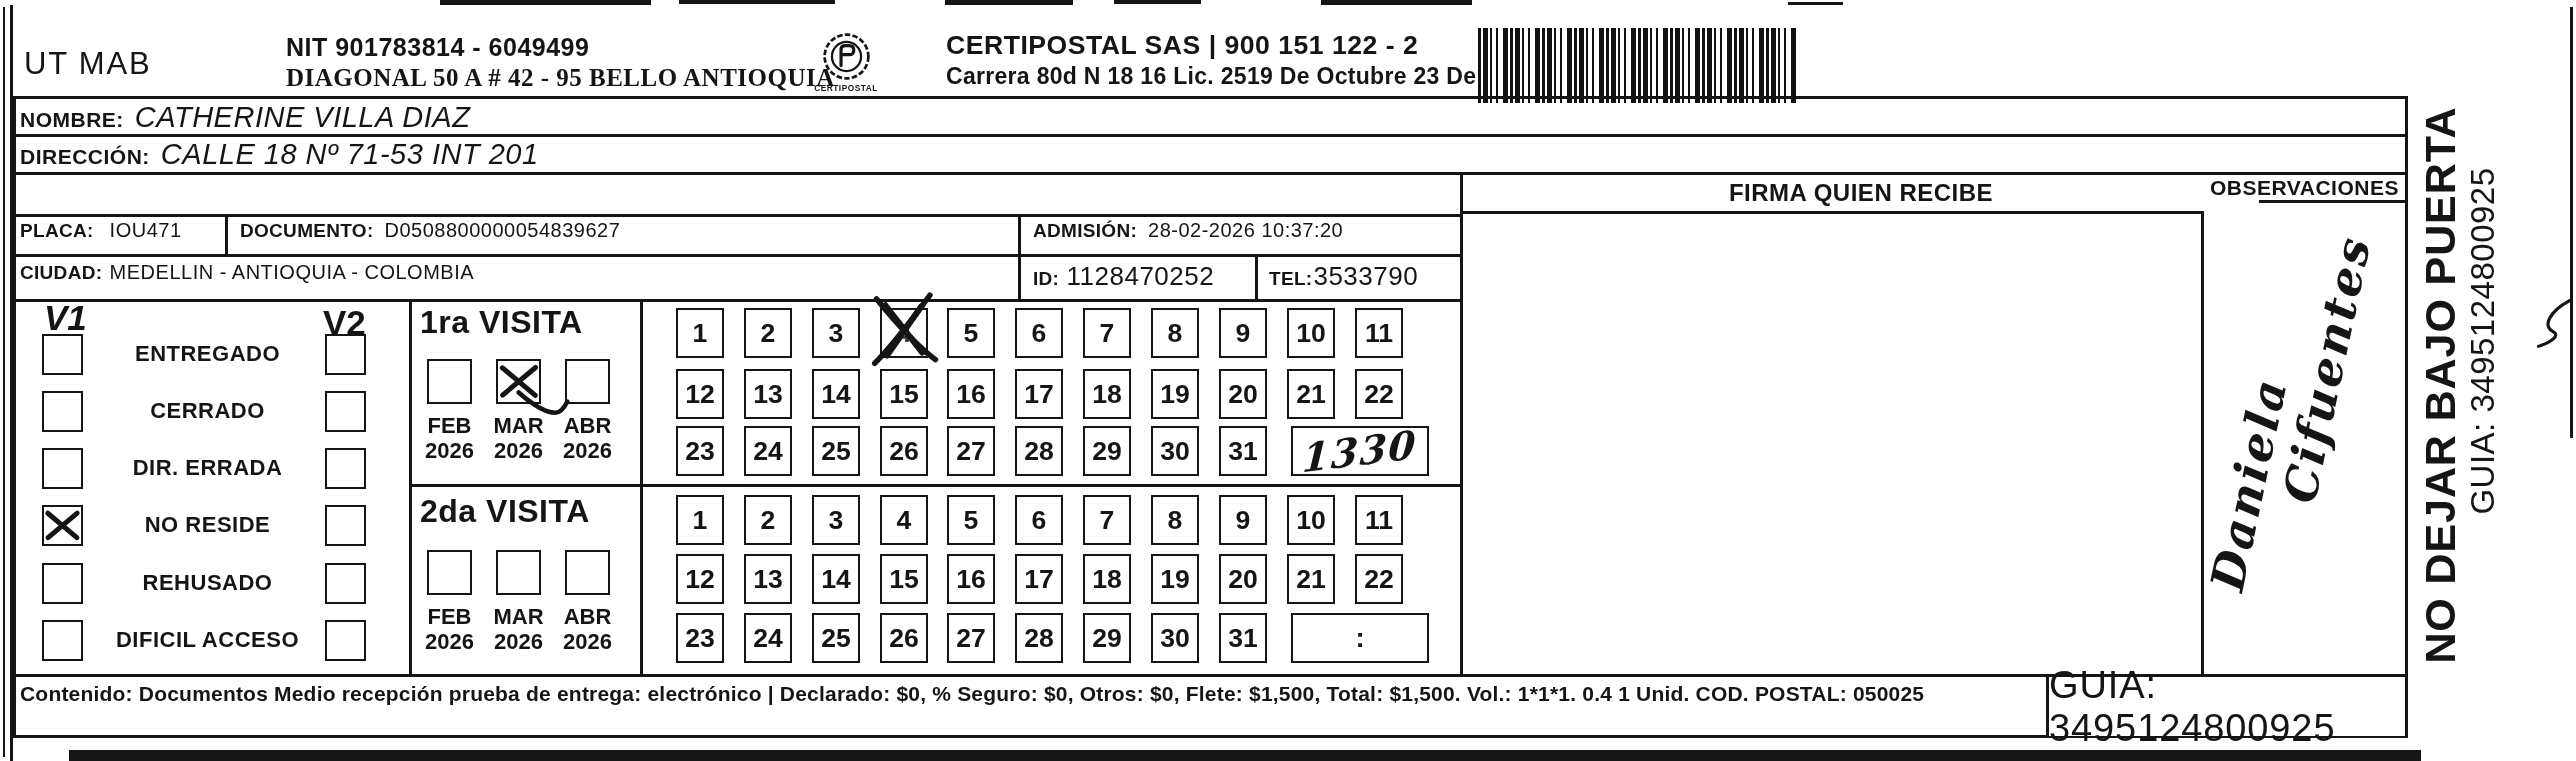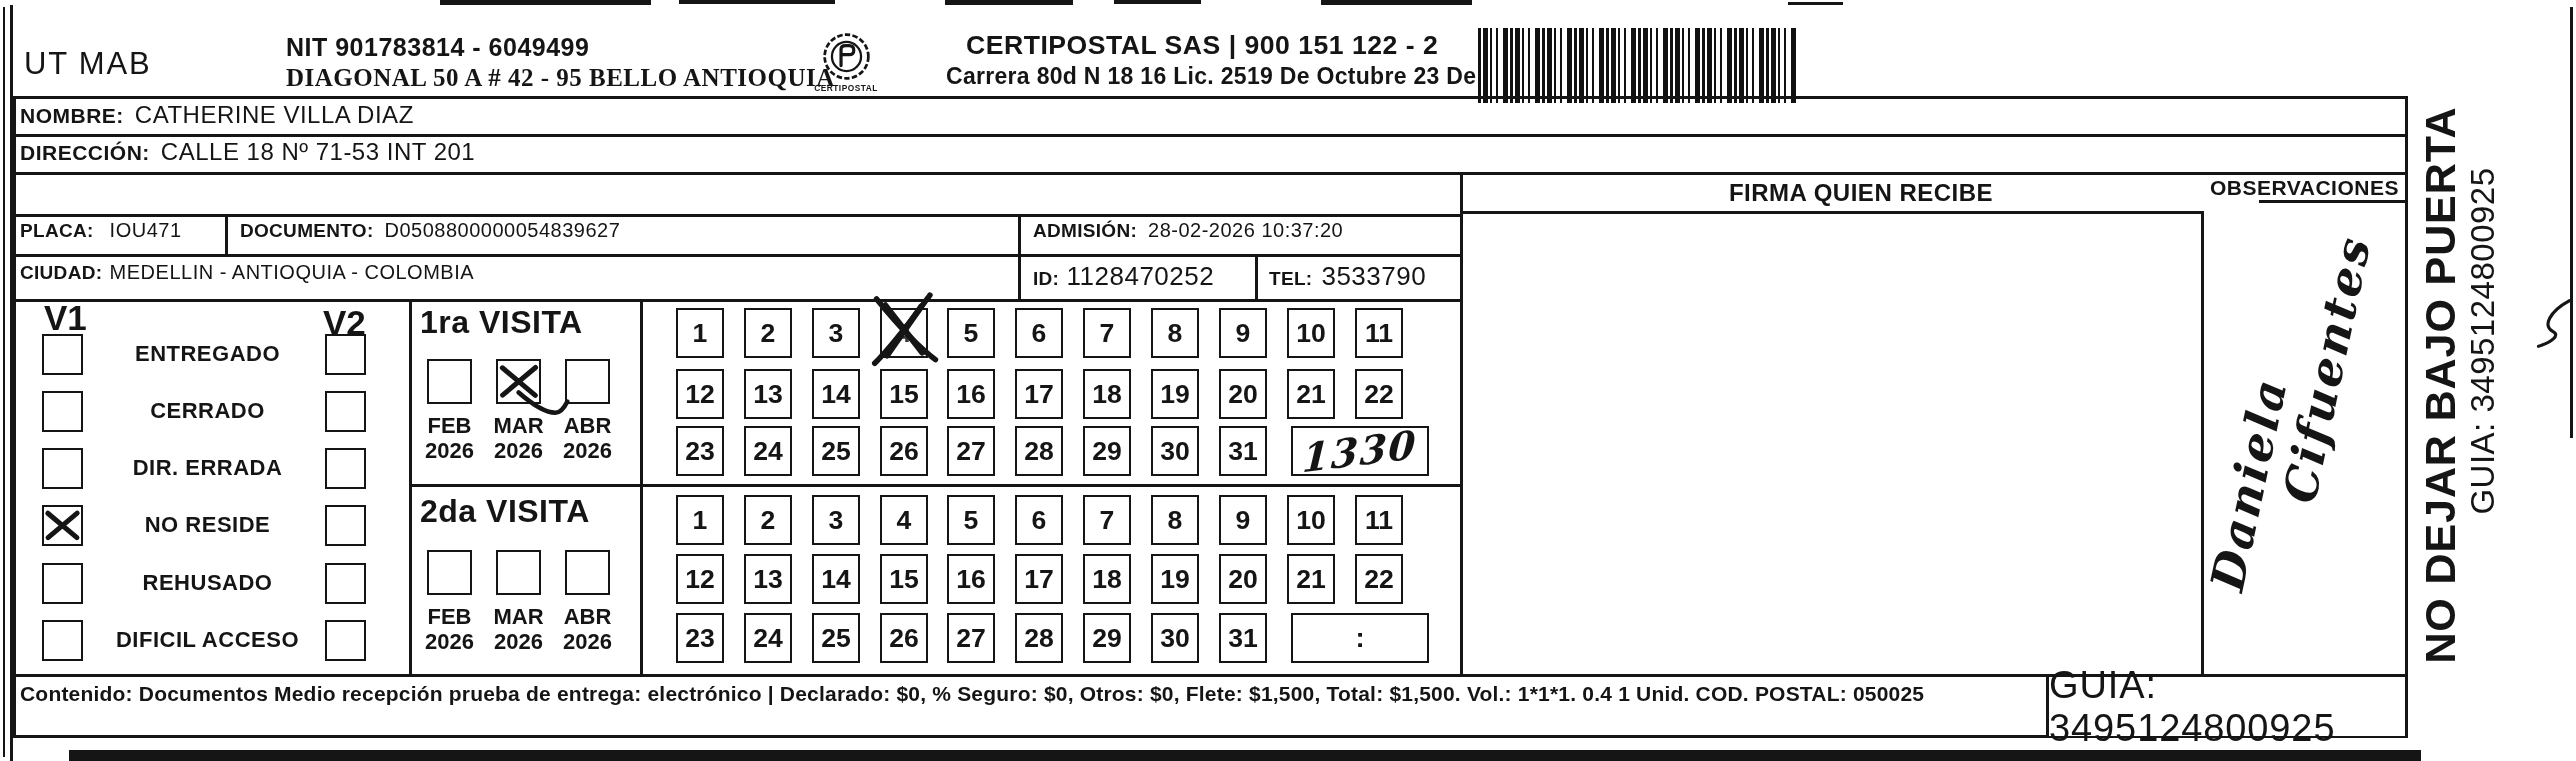--- a/index.html
+++ b/index.html
@@ -4,21 +4,21 @@
 <style>
   html,body{margin:0;padding:0;background:#e8e8e8;}
   .page{position:relative;width:2576px;height:761px;background:#ffffff;overflow:hidden;
         font-family:"Liberation Sans",sans-serif;color:#151515;}
   .abs{position:absolute;}
   .hline{position:absolute;background:#151515;height:2.8px;}
   .vline{position:absolute;background:#151515;width:2.8px;}
   .row{position:absolute;display:flex;align-items:baseline;gap:11px;white-space:nowrap;}
   .flabel{font-weight:bold;font-size:21px;letter-spacing:0.5px;}
   .slabel{font-weight:bold;font-size:19px;letter-spacing:0.3px;}
-  .fvalue{font-size:24px;letter-spacing:0.5px;}
+  .fvalue{font-size:29px;letter-spacing:0.5px;font-style:italic;}
   .svalue{font-size:20px;letter-spacing:0.5px;}
   .cb{position:relative;display:inline-block;border:2.8px solid #151515;background:#fff;}
   .cb.checked::before,.cb.checked::after{content:"";position:absolute;left:-8%;top:44%;width:116%;height:4.6px;
       background:#151515;border-radius:2.8px;transform:rotate(40deg);}
   .cb.checked::after{transform:rotate(-40deg);}
   .vpanel-label{position:absolute;font-weight:bold;font-size:35px;}
   .vrow{position:absolute;left:13px;width:396px;height:40px;}
   .vrow .cb{width:37px;height:37px;}
   .vrow .v1cb{position:absolute;left:29px;top:0;}
   .vrow .v2cb{position:absolute;left:312px;top:0;}
@@ -76,21 +76,21 @@
   <div class="abs" style="left:814px;top:31px;width:64px;text-align:center;">
     <svg width="51" height="51" viewBox="0 0 56 56" style="display:block;margin:0 auto;">
       <circle cx="28" cy="28" r="24" fill="none" stroke="#151515" stroke-width="3" stroke-dasharray="6 2.5"></circle>
       <circle cx="28" cy="28" r="16" fill="none" stroke="#151515" stroke-width="2.5"></circle>
       <path d="M22 38 L22 20 Q22 16 27 16 L31 16 Q36 16 36 21 Q36 26 31 26 L24 26" fill="none" stroke="#151515" stroke-width="3.5" stroke-linecap="round"></path>
     </svg>
     <div style="font-size:8.3px;font-weight:bold;letter-spacing:0.5px;margin-top:0.9px;">CERTIPOSTAL</div>
     <div style="font-size:6.4px;letter-spacing:0.5px;color:#333;">~ ~~~~ ~~~ ~</div>
   </div>
 
-  <div class="abs" style="left:946px;top:30px;font-size:26.6px;font-weight:600;letter-spacing:0.5px;margin-left:20px;">CERTIPOSTAL SAS | 900 151 122 - 2</div>
+  <div class="abs" style="left:946px;top:30px;font-size:26.6px;font-weight:600;letter-spacing:0.5px;">CERTIPOSTAL SAS | 900 151 122 - 2</div>
   <div class="abs" style="left:946px;top:63px;font-size:23px;font-weight:600;letter-spacing:0.3px;">Carrera 80d N 18 16  Lic. 2519 De Octubre 23 De 2015</div>
 
   <div class="barcode" style="left:1478px;top:27.5px;width:319px;height:75px;"></div>
 
   <div class="hline" style="left:13px;top:96px;width:2394px;"></div>
   <div class="hline" style="left:13px;top:134px;width:2394px;"></div>
   <div class="hline" style="left:13px;top:172px;width:2394px;"></div>
   <div class="hline" style="left:13px;top:214px;width:1450px;"></div>
   <div class="hline" style="left:13px;top:254px;width:1450px;"></div>
   <div class="hline" style="left:13px;top:299px;width:1450px;"></div>
@@ -129,26 +129,26 @@
     <span class="svalue">28-02-2026 10:37:20</span>
   </div>
   <div class="row" style="left:20px;top:261px;gap:7.3px;">
     <span class="slabel">CIUDAD:</span>
     <span class="svalue">MEDELLIN - ANTIOQUIA - COLOMBIA</span>
   </div>
   <div class="row" style="left:1033px;top:261px;gap:7.3px;">
     <span class="slabel">ID:</span>
     <span class="svalue" style="font-size:26px;">1128470252</span>
   </div>
-  <div class="row" style="left:1269px;top:261px;gap:9px;justify-content:center;">
+  <div class="row" style="left:1269px;top:261px;gap:1px;justify-content:center;">
     <span class="slabel">TEL:</span>
     <span class="svalue" style="font-size:26px;">3533790</span>
   </div>
 
-  <div class="vpanel-label" style="left:44px;top:298px;">V1</div>
+  <div class="vpanel-label" style="left:44px;top:298px;font-style:italic;">V1</div>
   <div class="vpanel-label" style="left:323px;top:303px;">V2</div>
   <div>
 
   <div class="vrow" style="top: 334px;">
       <span class="cb v1cb"></span>
       <span class="vlabel">ENTREGADO</span>
       <span class="cb v2cb"></span>
     </div>
       <div class="vrow" style="top: 391px;">
       <span class="cb v1cb"></span>

